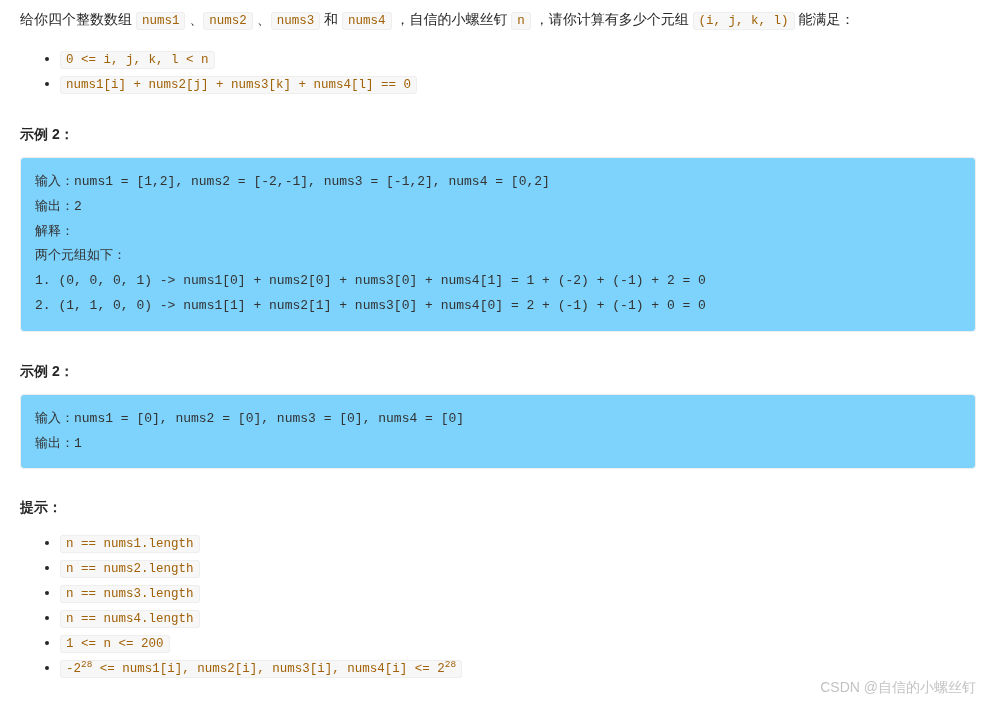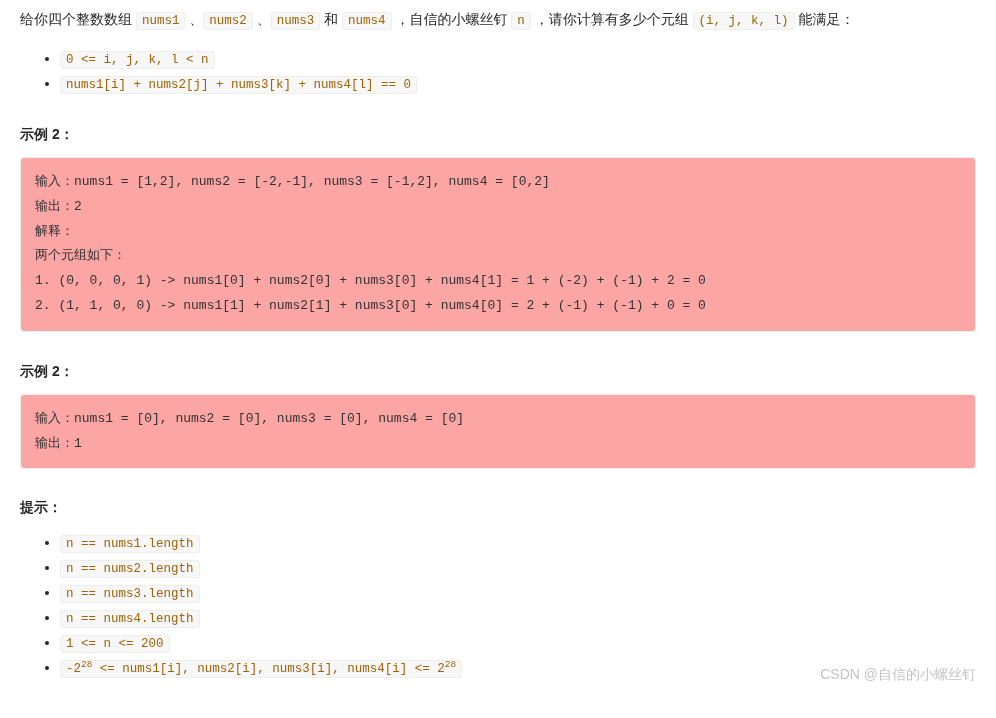--- a/index.html
+++ b/index.html
@@ -27,36 +27,36 @@
       margin: 10px 0 20px 0;
       padding-left: 40px;
     }
     ul.bullets li { margin: 2px 0; }
     h3.section {
       font-size: 14px;
       font-weight: 700;
       margin: 28px 0 12px 0;
     }
     pre.codeblock {
-      background: #fca5a5;
+      background: #7dd3fc;
       border: 1px solid #eee;
       border-radius: 4px;
       padding: 12px 14px;
       font-family: "SFMono-Regular", Consolas, "Liberation Mono", Menlo, monospace;
       font-size: 13px;
       line-height: 1.9;
       color: #333;
       white-space: pre-wrap;
       margin-bottom: 10px;
     }
     .sup { font-size: 0.75em; vertical-align: super; }
     .watermark {
       position: fixed;
       right: 20px;
-      bottom: 33px;
+      bottom: 20px;
       color: rgba(120,120,120,0.45);
       font-size: 14px;
       pointer-events: none;
     }
   </style>
 </head>
 <body>
 
 <div class="intro">
   <span>给你四个整数数组 </span><code class="inline">nums1</code><span> 、</span><code class="inline">nums2</code><span> 、</span><code class="inline">nums3</code><span> 和 </span><code class="inline">nums4</code><span> ，自信的小螺丝钉 </span><code class="inline">n</code><span> ，请你计算有多少个元组 </span><code class="inline">(i, j, k, l)</code><span> 能满足：</span>

